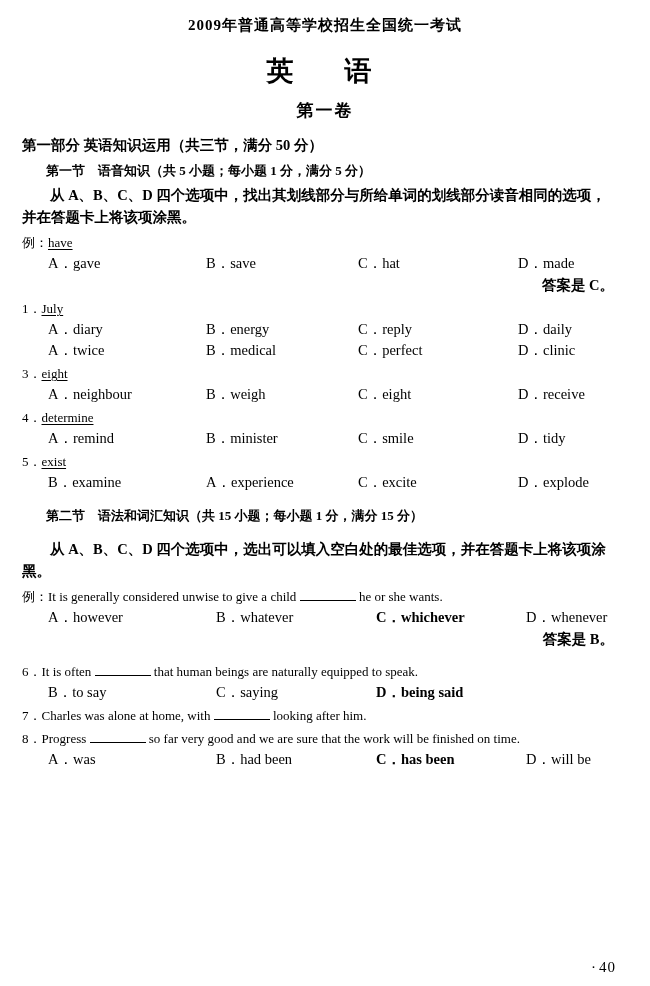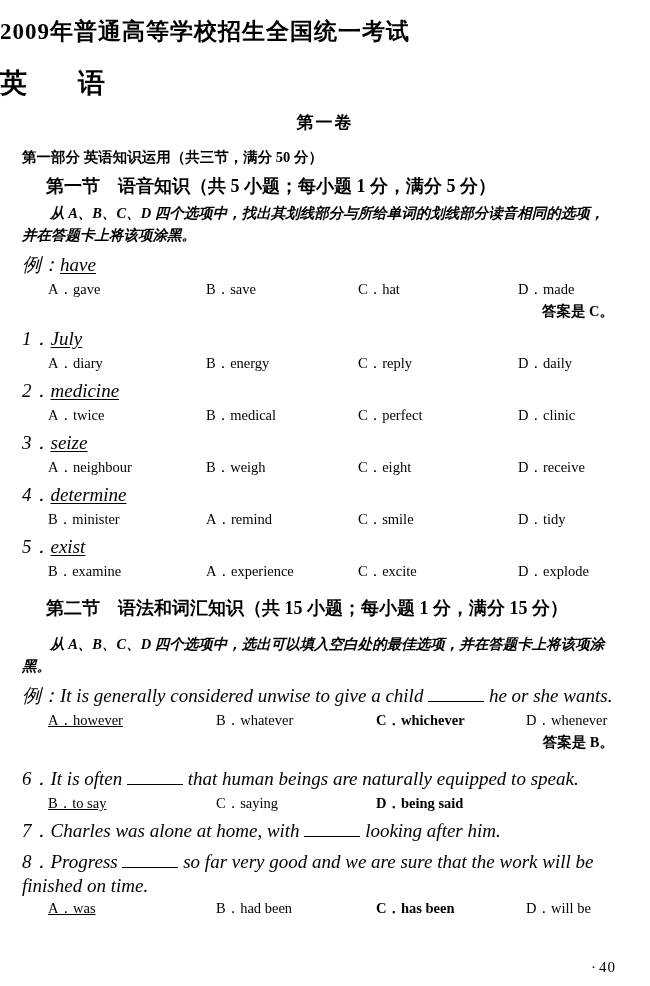--- a/index.html
+++ b/index.html
@@ -16,28 +16,28 @@
     overflow: hidden;
   }
   .page {
     width: 650px;
     height: 986px;
     padding: 0;
     box-sizing: border-box;
     position: relative;
   }
   .title-main {
-    text-align: left;
-    font-size: 23px;
+    text-align: center;
+    font-size: 15px;
     font-weight: bold;
     letter-spacing: 1px;
     margin-top: 16px;
   }
   .title-sub {
-    text-align: left;
+    text-align: center;
     font-size: 27px;
     font-weight: bold;
     letter-spacing: 12px;
     margin-top: 18px;
   }
   .title-paper {
     text-align: center;
     font-size: 17px;
     font-weight: bold;
     letter-spacing: 2px;
@@ -47,60 +47,58 @@
     padding: 0 36px 0 22px;
     margin-top: 14px;
   }
   .sec-head {
     font-size: 14.5px;
     font-weight: bold;
     margin-top: 8px;
     margin-bottom: 4px;
   }
   .sub-head {
-    font-size: 18px;
+    font-size: 13px;
     font-weight: bold;
     margin-top: 7px;
     margin-bottom: 4px;
     text-indent: 24px;
   }
   .para {
     font-size: 14.5px;
     font-weight: bold;
     line-height: 1.55;
     margin: 3px 0 3px 0;
   }
   .para-indent {
     text-indent: 28px;
-    font-style: italic;
   }
   .stem {
-    font-size: 19px;
+    font-size: 13px;
     margin: 5px 0 2px 0;
-    font-style: italic;
   }
   .answer {
     font-size: 14.5px;
     font-weight: bold;
     margin: 3px 0;
     text-align: right;
   }
   .options {
     display: flex;
     font-size: 14.5px;
     margin: 2px 0 2px 0;
     padding-left: 26px;
   }
   .options .opt {
     flex: 0 0 auto;
   }
   .options.w1 .opt:nth-child(1) { width: 158px; }
   .options.w1 .opt:nth-child(2) { width: 152px; }
   .options.w1 .opt:nth-child(3) { width: 160px; }
-  .options.w2 .opt:nth-child(1) { width: 168px; text-decoration: underline; }
+  .options.w2 .opt:nth-child(1) { width: 168px; }
   .options.w2 .opt:nth-child(2) { width: 160px; }
   .options.w2 .opt:nth-child(3) { width: 150px; font-weight: bold; }
   .u {
     text-decoration: underline;
     text-underline-offset: 2px;
   }
   .blank {
     display: inline-block;
     border-bottom: 1px solid #000;
     width: 56px;
@@ -149,46 +147,43 @@
     <div class="stem">
       <span>1．</span><span class="u">July</span>
     </div>
     <div class="options w1">
       <span class="opt">A．diary</span>
       <span class="opt">B．energy</span>
       <span class="opt">C．reply</span>
       <span class="opt">D．daily</span>
     </div>
 
-    <div class="stem">
-      <span>2．</span><span class="u">medicine</span>
-    </div>
     <div class="options w1">
       <span class="opt">A．twice</span>
       <span class="opt">B．medical</span>
       <span class="opt">C．perfect</span>
       <span class="opt">D．clinic</span>
     </div>
 
     <div class="stem">
-      <span>3．</span><span class="u">seize</span>
+      <span>3．</span><span class="u">eight</span>
     </div>
     <div class="options w1">
       <span class="opt">A．neighbour</span>
       <span class="opt">B．weigh</span>
       <span class="opt">C．eight</span>
       <span class="opt">D．receive</span>
     </div>
 
     <div class="stem">
       <span>4．</span><span class="u">determine</span>
     </div>
     <div class="options w1">
+      <span class="opt">A．remind</span>
       <span class="opt">B．minister</span>
-      <span class="opt">A．remind</span>
       <span class="opt">C．smile</span>
       <span class="opt">D．tidy</span>
     </div>
 
     <div class="stem">
       <span>5．</span><span class="u">exist</span>
     </div>
     <div class="options w1">
       <span class="opt">B．examine</span>
       <span class="opt">A．experience</span>

